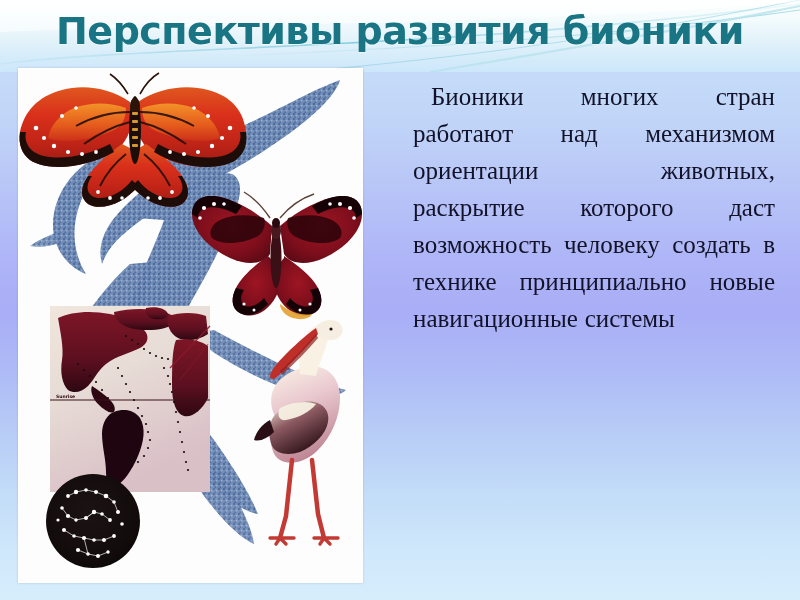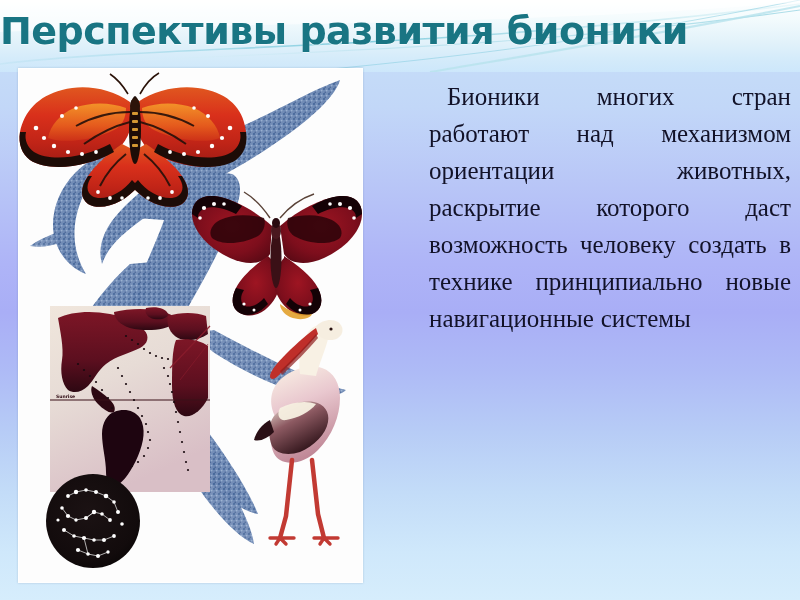--- a/index.html
+++ b/index.html
@@ -46,34 +46,35 @@
         #cde7fb 100%);
   }
   .topband svg { position: absolute; left: 0; top: 0; display: block; }
 
   
   .title {
     position: absolute;
     left: 0;
     top: 8px;
     width: 800px;
+    text-align: center;
     font-family: "DejaVu Sans", "Liberation Sans", sans-serif;
     font-weight: bold;
     font-size: 38px;
     letter-spacing: -0.5px;
     line-height: 46px;
     color: #197583;
     white-space: nowrap;
     text-shadow: 0 1px 0 rgba(255,255,255,0.55);
   }
 
   
   .bodytext {
     position: absolute;
-    left: 429px;
+    left: 413px;
     top: 78px;
     width: 362px;
     font-family: "Liberation Serif", "DejaVu Serif", serif;
     font-size: 25px;
     line-height: 37px;
     color: #121228;
     text-align: justify;
     text-indent: 18px;
     hyphens: none;
     word-spacing: 0.5px;

